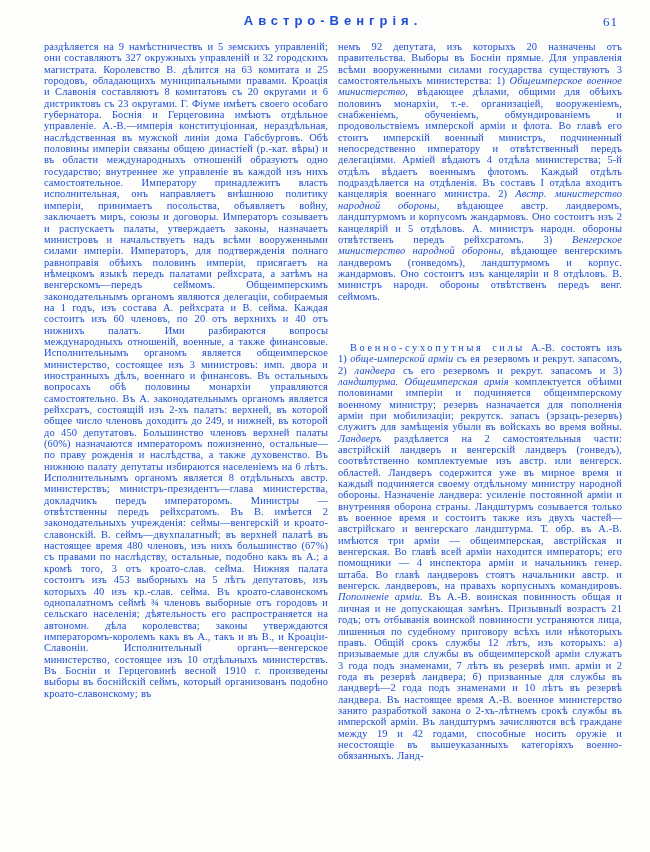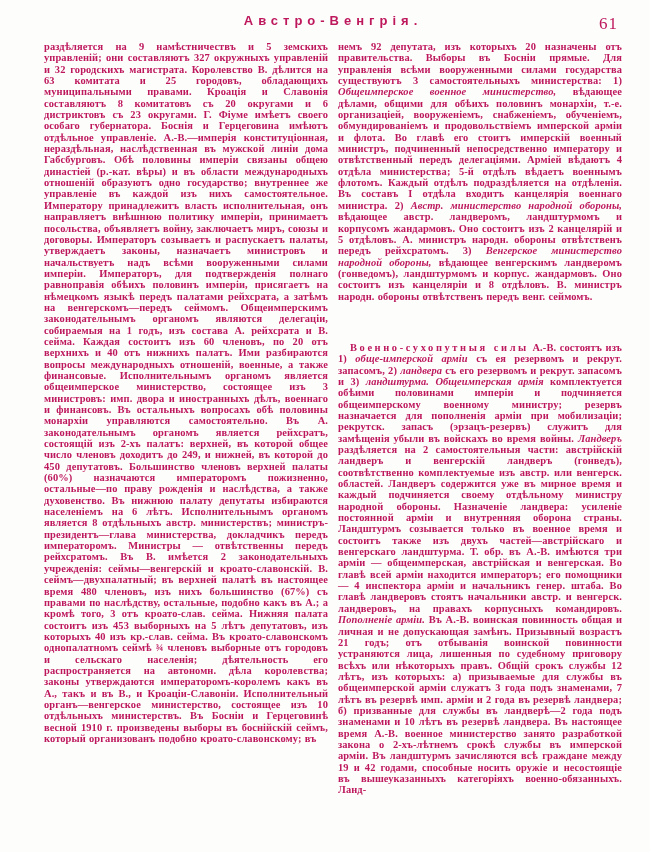--- a/index.html
+++ b/index.html
@@ -3,21 +3,21 @@
 <meta charset="utf-8">
 <style>
   html, body { margin: 0; padding: 0; background: #ffffff; }
   .page {
     position: relative;
     width: 650px;
     height: 852px;
     background: #fdfdfc;
     overflow: hidden;
     font-family: "Liberation Serif", serif;
-    color: #be185d;
+    color: #1d4ed8;
   }
   .header-row {
     position: absolute;
     top: 13px;
     left: 44px;
     width: 578px;
     height: 18px;
   }
   .running-title {
     position: absolute;
@@ -26,42 +26,41 @@
     font-family: "Liberation Sans", sans-serif;
     font-weight: bold;
     font-size: 13px;
     letter-spacing: 5px;
     white-space: nowrap;
   }
   .page-number {
     position: absolute;
     right: 4px;
     top: 1px;
-    font-size: 17px;
+    font-size: 13px;
     letter-spacing: 1px;
     text-align: center;
   }
   .columns {
     position: absolute;
     top: 41px;
     left: 44px;
     width: 578px;
     height: 760px;
     display: flex;
     gap: 10px;
     overflow: hidden;
   }
   .col {
     width: 284px;
     text-align: justify;
     font-size: 10.45px;
     line-height: 11.35px;
     letter-spacing: 0.1px;
     word-spacing: 0.5px;
-    font-weight: bold;
   }
   .col p { margin: 0; }
   .col p.indent { text-indent: 12px; margin-top: 40px; }
   .it { font-style: italic; }
   .spaced { letter-spacing: 2.6px; }
 </style>
 </head>
 <body>
 
 <div class="page">

